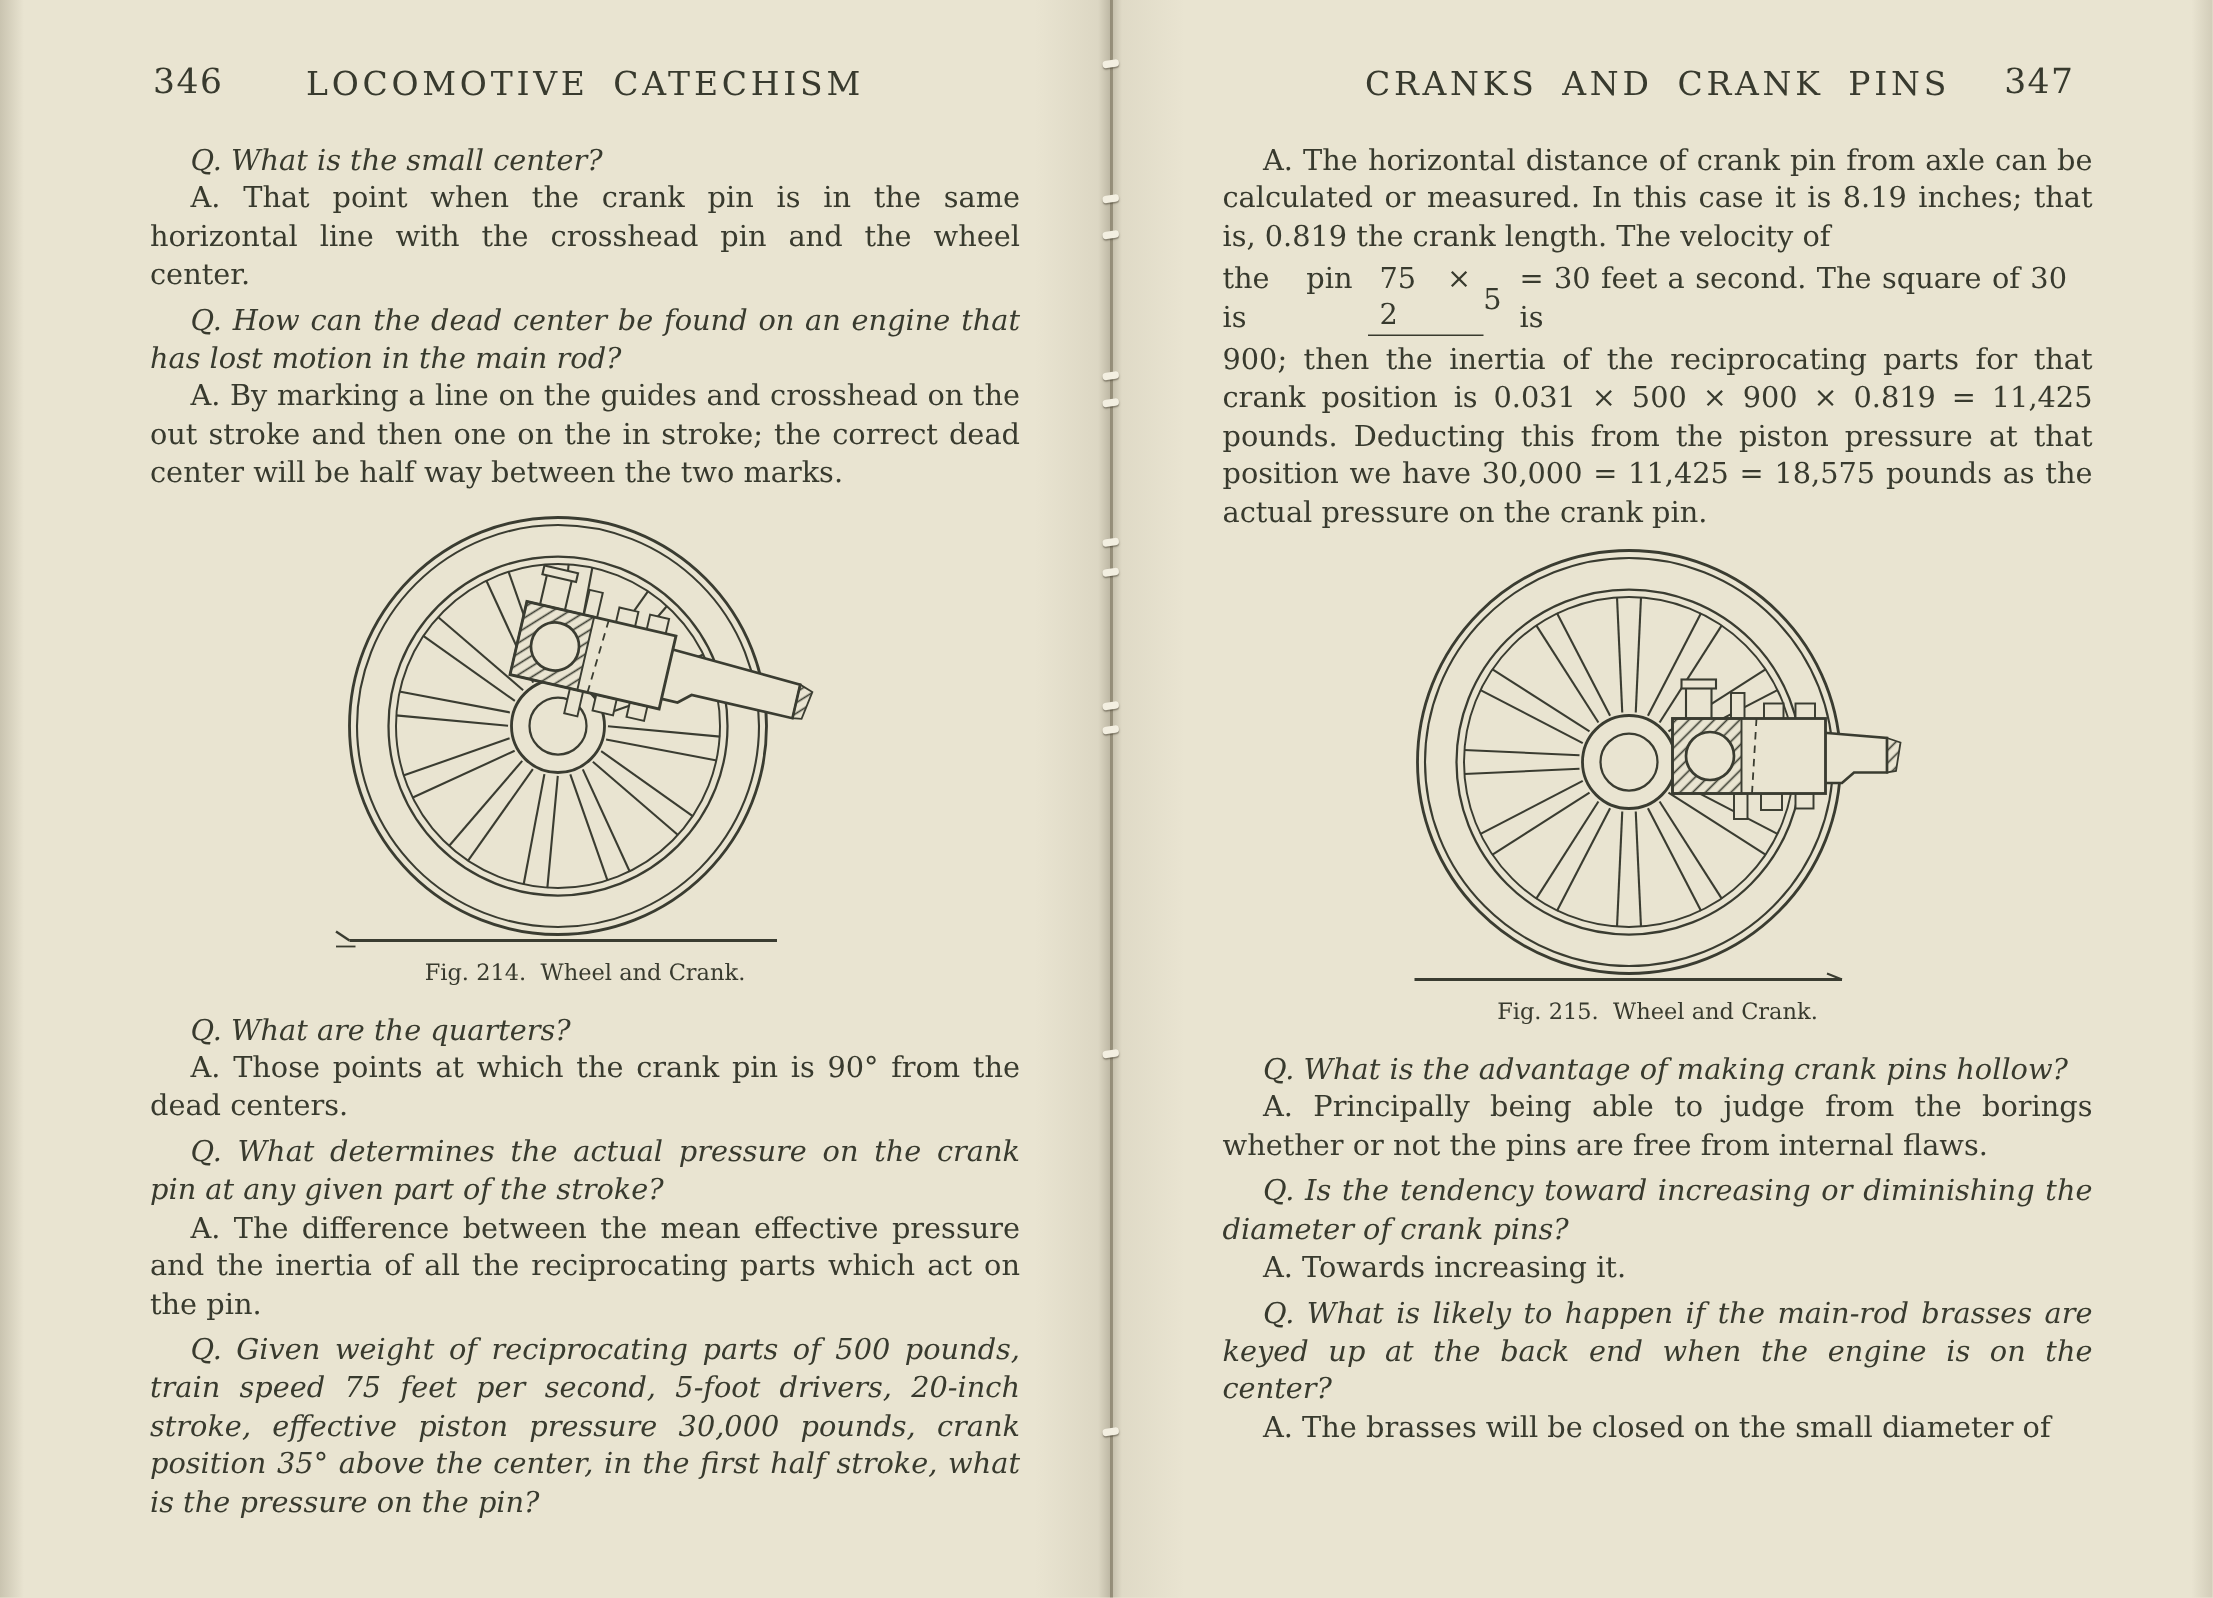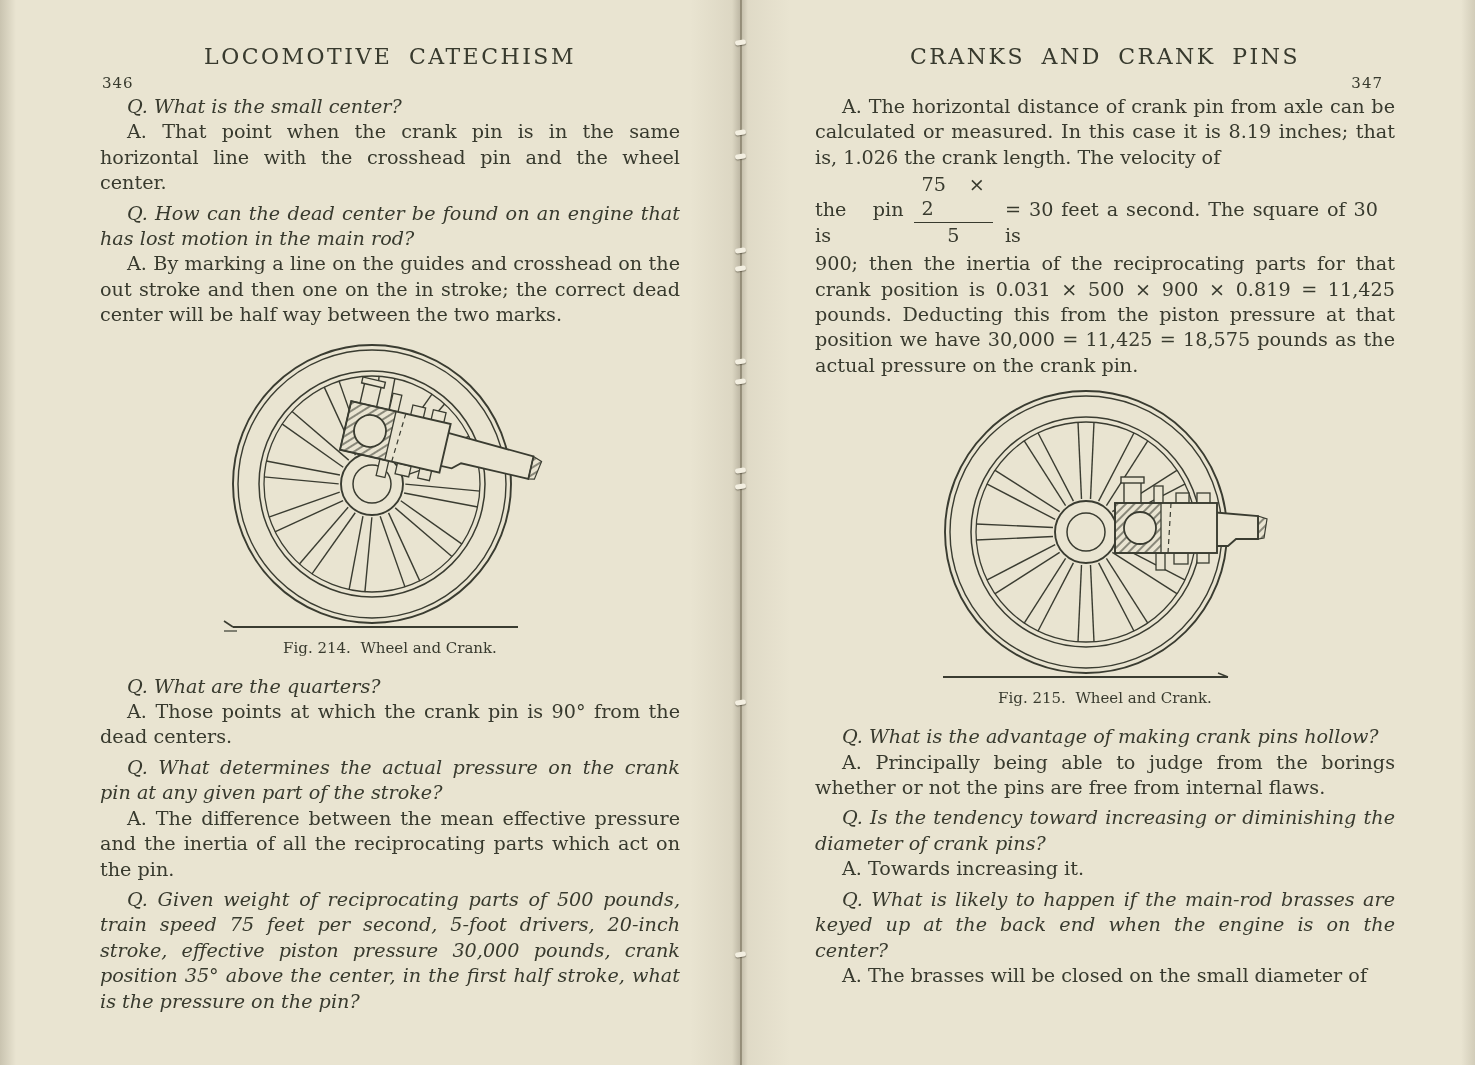--- a/index.html
+++ b/index.html
@@ -18,31 +18,31 @@
   .gutter-line{position:absolute;left:740px;top:0;width:2px;height:100%;background:rgba(95,87,64,.45);}
   .stitch{position:absolute;left:735px;width:11px;height:5px;border-radius:3px;
     background:#f3efe1;box-shadow:0 1px 1px rgba(60,54,38,.5);transform:rotate(-8deg);}
 
   .page{position:absolute;top:44px;width:580px;}
   .page-left{left:100px;}
   .page-right{left:815px;}
 
   .pagehead{position:relative;height:24px;margin-bottom:26px;}
   .running-head{display:block;text-align:center;font-size:22px;letter-spacing:2.5px;word-spacing:7px;}
-  .page-number{position:absolute;top:-2px;font-size:15px;letter-spacing:1px;margin-top:32px;}
+  .page-number{position:absolute;top:-2px;font-size:23px;letter-spacing:1px;}
   .page-left .page-number{left:2px;}
   .page-right .page-number{right:12px;}
 
   .bodytext{font-size:19.2px;line-height:25.4px;text-align:justify;hyphens:auto;}
   .bodytext p{margin:0;text-indent:27px;}
   .bodytext p.q{font-style:italic;margin-top:5px;}
   .bodytext p.cont{text-indent:0;}
 
   .formula-line{display:flex;align-items:flex-end;margin:3px 17px 3px 0;}
-  .frac{display:inline-flex;flex-direction:column;align-items:center;margin:0 12px 0 10px;line-height:24px;}
+  .frac{display:inline-flex;flex-direction:row;align-items:center;margin:0 12px 0 10px;line-height:24px;}
   .frac .num{padding:0 8px 1px 8px;border-bottom:1.6px solid #383a2e;}
   .frac .den{padding-top:1px;}
 
   figure{margin:0;text-align:center;}
   figure.wheelfig{margin-top:8px;}
   figcaption{font-size:15px;line-height:20px;white-space:pre;margin-top:2px;margin-bottom:16px;text-align:center;}
   .fig-svg{display:block;}
 </style>
 </head>
 <body>
@@ -146,21 +146,21 @@
     <p class="q">Q. Given weight of reciprocating parts of 500 pounds, train speed 75 feet per second, 5-foot drivers, 20-inch stroke, effective piston pressure 30,000 pounds, crank position 35° above the center, in the first half stroke, what is the pressure on the pin?</p>
   </div>
 </section>
 
 <section class="page page-right">
   <div class="pagehead">
     <span class="running-head">CRANKS AND CRANK PINS</span>
     <span class="page-number">347</span>
   </div>
   <div class="bodytext">
-    <p class="a">A. The horizontal distance of crank pin from axle can be calculated or measured. In this case it is 8.19 inches; that is, 1.026 the crank length. The velocity of</p>
+    <p class="a">A. The horizontal distance of crank pin from axle can be calculated or measured. In this case it is 8.19 inches; that is, 0.819 the crank length. The velocity of</p>
 
     <div class="formula-line">
       <span>the pin is</span>
       <span class="frac">
         <span class="num">75 × 2</span>
         <span class="den">5</span>
       </span>
       <span>= 30 feet a second.  The square of 30 is</span>
     </div>
 

